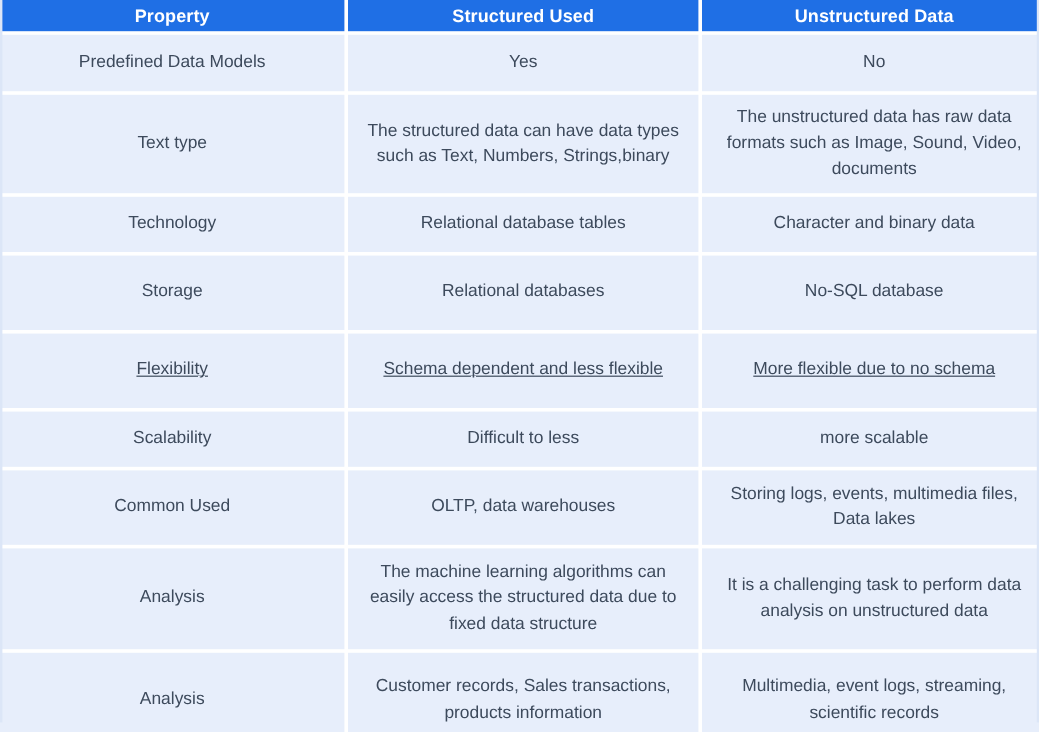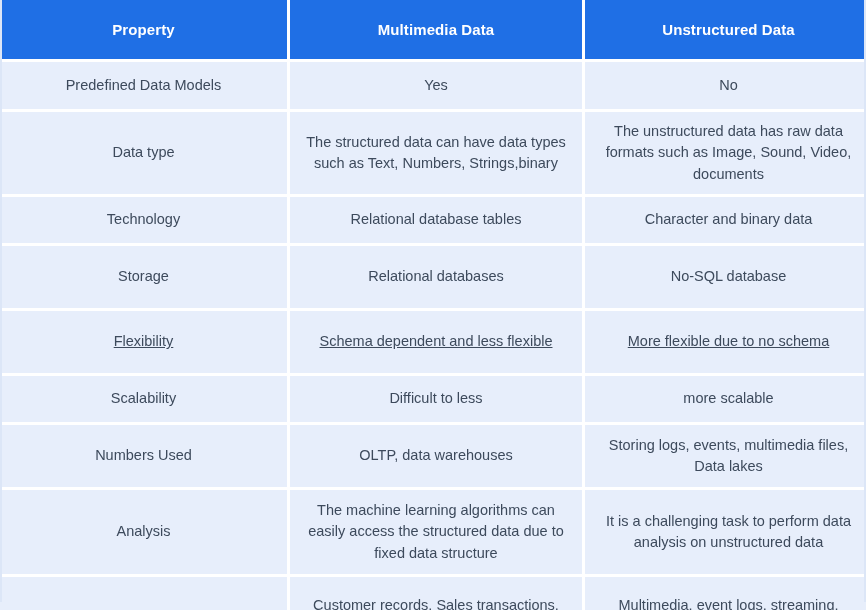--- a/index.html
+++ b/index.html
@@ -59,21 +59,21 @@
     margin: 0;
     vertical-align: middle;
     text-align: center;
   }
 
   table.cmp thead th {
     background: #1f6fe5;
     color: #ffffff;
     font-size: 15px;
     font-weight: bold;
-    height: 59px;
+    height: 26px;
     letter-spacing: .1px;
   }
 
   table.cmp tbody td {
     background: #e7eefb;
     color: #3d4a5c;
     font-size: 14.5px;
     font-weight: normal;
     line-height: 1.45;
   }
@@ -98,32 +98,32 @@
 <div class="table-wrap">
   <table class="cmp">
     <colgroup>
       <col class="c-prop">
       <col class="c-str">
       <col class="c-uns">
     </colgroup>
     <thead>
       <tr class="r-h">
         <th>Property</th>
-        <th>Multimedia Data</th>
+        <th>Structured Used</th>
         <th>Unstructured Data</th>
       </tr>
     </thead>
     <tbody>
       <tr class="r-1">
         <td>Predefined Data Models</td>
         <td>Yes</td>
         <td>No</td>
       </tr>
       <tr class="r-2">
-        <td>Data type</td>
+        <td>Text type</td>
         <td>The structured data can have data types such as Text, Numbers, Strings,binary</td>
         <td>The unstructured data has raw data formats such as Image, Sound, Video, documents</td>
       </tr>
       <tr class="r-3">
         <td>Technology</td>
         <td>Relational database tables</td>
         <td>Character and binary data</td>
       </tr>
       <tr class="r-4">
         <td>Storage</td>
@@ -134,21 +134,21 @@
         <td>Flexibility</td>
         <td>Schema dependent and less flexible</td>
         <td>More flexible due to no schema</td>
       </tr>
       <tr class="r-6">
         <td>Scalability</td>
         <td>Difficult to less</td>
         <td>more scalable</td>
       </tr>
       <tr class="r-7">
-        <td>Numbers Used</td>
+        <td>Common Used</td>
         <td>OLTP, data warehouses</td>
         <td>Storing logs, events, multimedia files, Data lakes</td>
       </tr>
       <tr class="r-8">
         <td>Analysis</td>
         <td>The machine learning algorithms can easily access the structured data due to fixed data structure</td>
         <td>It is a challenging task to perform data analysis on unstructured data</td>
       </tr>
       <tr class="r-9">
         <td>Analysis</td>

